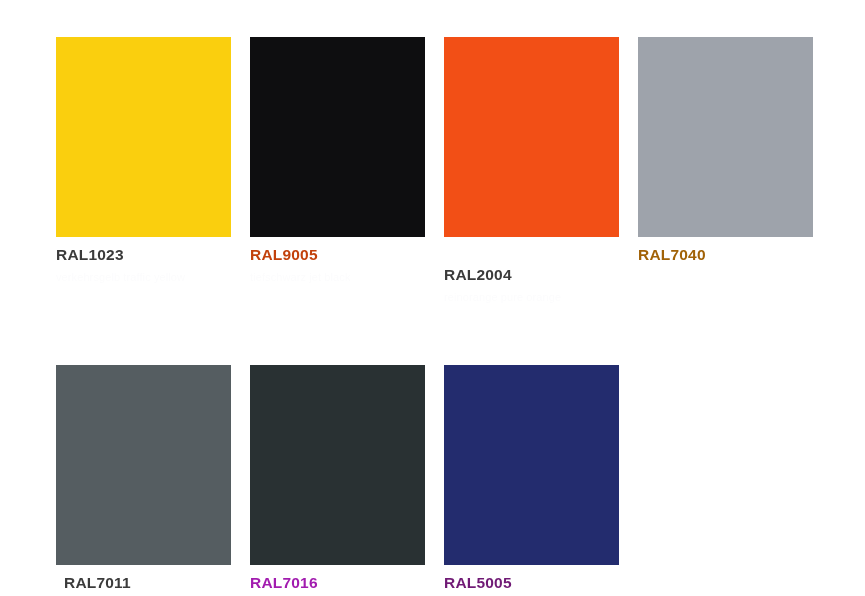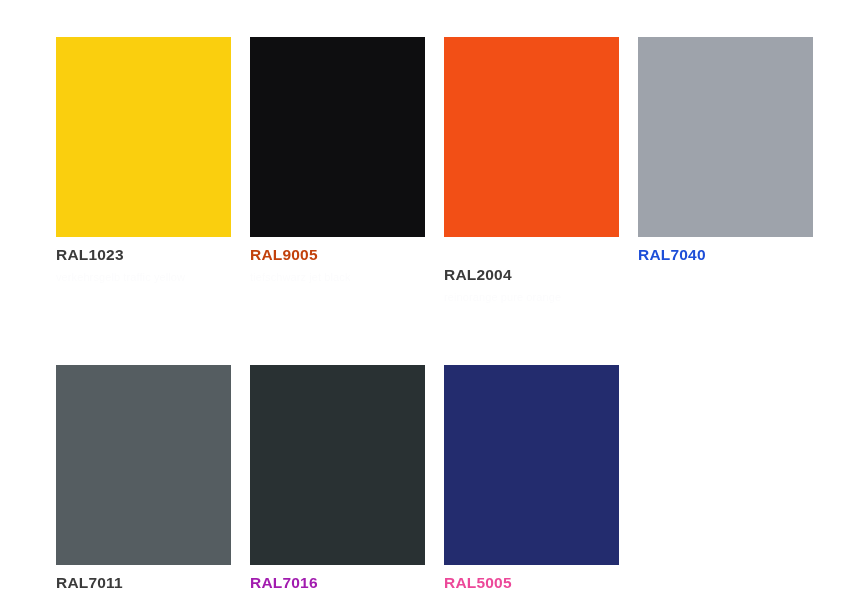--- a/index.html
+++ b/index.html
@@ -83,36 +83,36 @@
   </div>
 
   <div class="swatch-cell">
     <span class="swatch-chip" style="background-color: rgb(242, 79, 22);"></span>
     <span class="swatch-label" style="color: rgb(59, 59, 59); margin-top: 29px;">RAL2004</span>
     <span class="swatch-subtle" style="color: rgb(252, 252, 253);">reinorange pure orange</span>
   </div>
 
   <div class="swatch-cell">
     <span class="swatch-chip" style="background-color: rgb(158, 163, 171);"></span>
-    <span class="swatch-label" style="color: #1d4ed8;">RAL7040</span>
+    <span class="swatch-label" style="color: #a16207;">RAL7040</span>
 
   </div>
 
   <div class="swatch-cell">
     <span class="swatch-chip" style="background-color: rgb(85, 93, 97);"></span>
-    <span class="swatch-label" style="color: rgb(59, 59, 59);">RAL7011</span>
+    <span class="swatch-label" style="color: rgb(59, 59, 59); margin-left: 8px;">RAL7011</span>
 
   </div>
 
 
   <div class="swatch-cell">
     <span class="swatch-chip" style="background-color: rgb(41, 49, 51);"></span>
     <span class="swatch-label" style="color: #a21caf;">RAL7016</span>
 
   </div>
 
   <div class="swatch-cell">
     <span class="swatch-chip" style="background-color: rgb(35, 44, 110);"></span>
-    <span class="swatch-label" style="color: #ec4899;">RAL5005</span>
+    <span class="swatch-label" style="color: #701a75;">RAL5005</span>
 
   </div>
 
 </div>
 
 </body></html>

